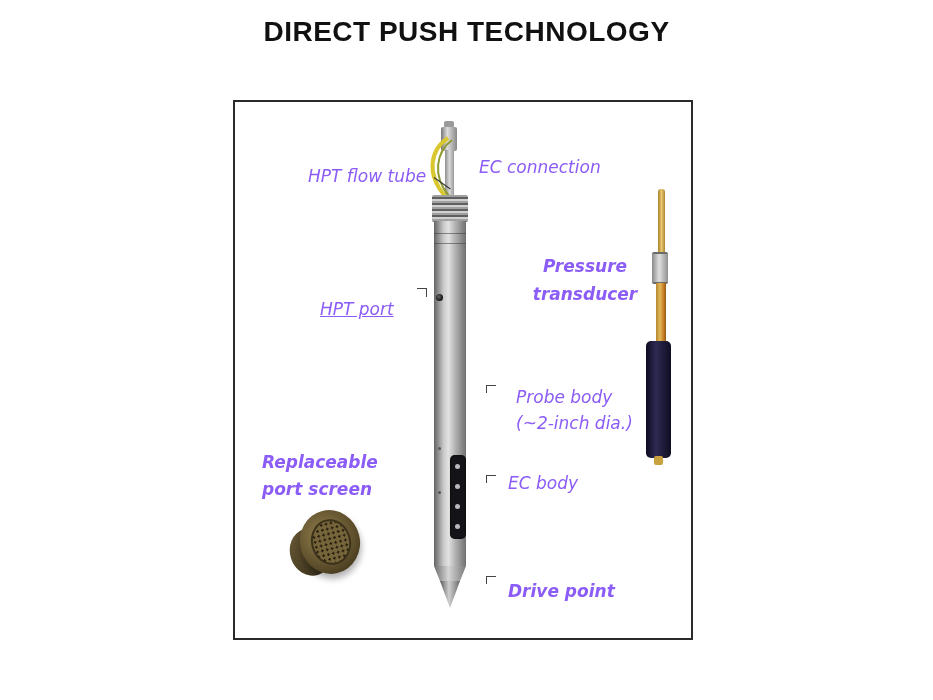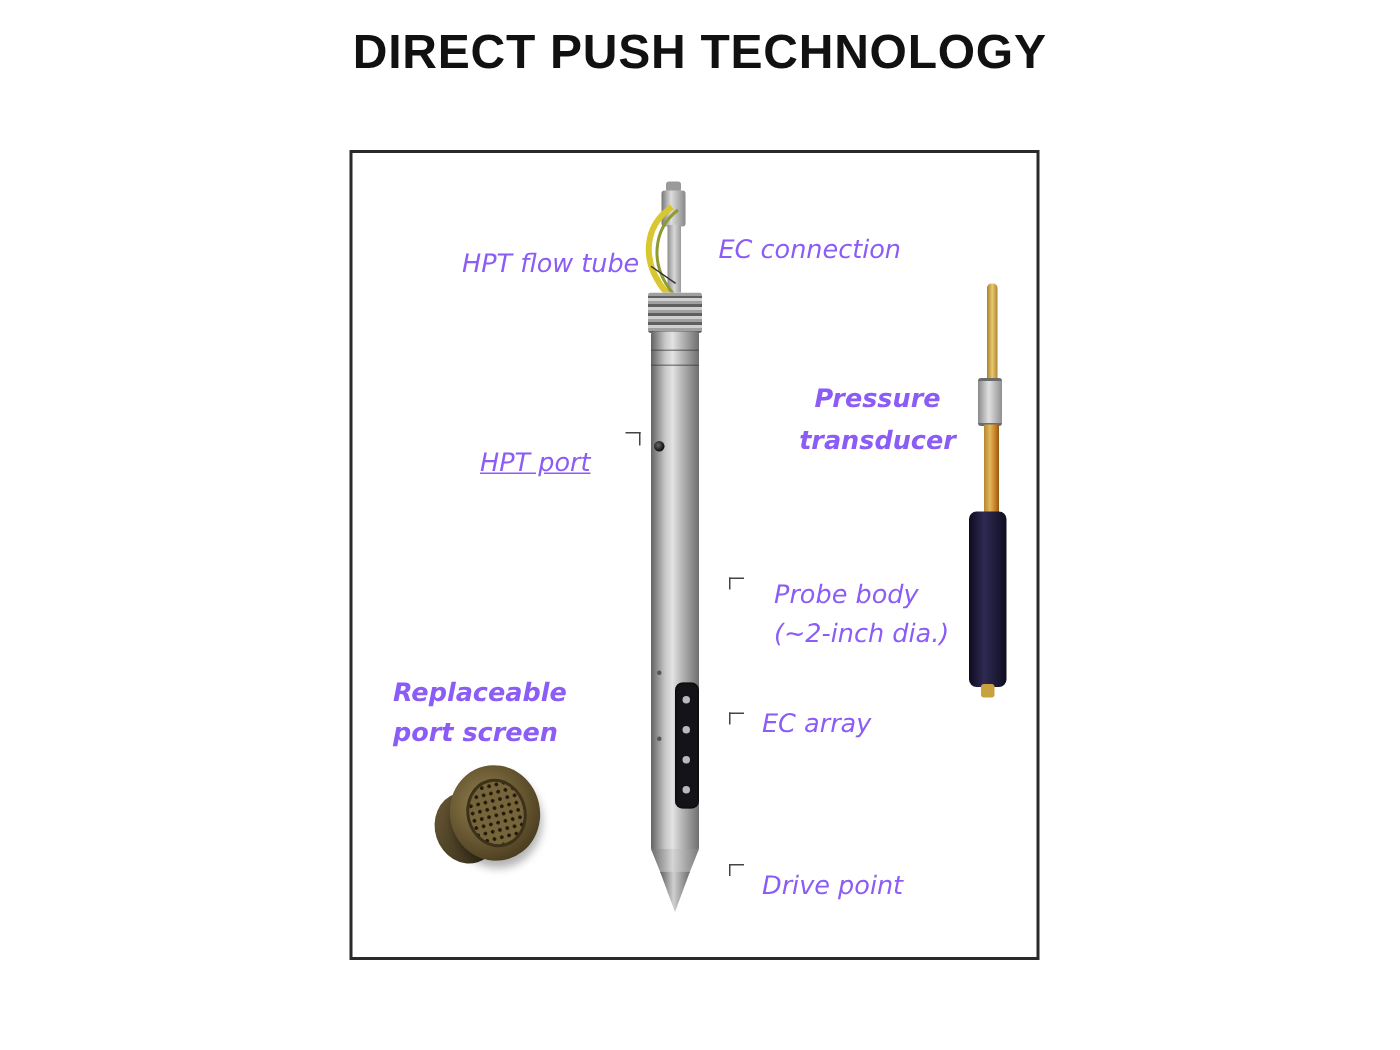--- a/index.html
+++ b/index.html
@@ -1,19 +1,19 @@
 <!DOCTYPE html>
 <html><head>
 <meta charset="utf-8">
 <style>
   html,body{margin:0;padding:0;background:#fff;}
   .canvas{position:relative;width:933px;height:700px;background:#fff;overflow:hidden;
           font-family:"Liberation Sans",sans-serif;}
   .title{position:absolute;top:16px;left:0;width:100%;text-align:center;
-         font-weight:bold;font-size:32px;letter-spacing:.5px;color:#111;}
+         font-weight:bold;font-size:28px;letter-spacing:.5px;color:#111;}
   .frame{position:absolute;left:233px;top:100px;width:460px;height:540px;
          border:2px solid #2a2a2a;background:#fff;box-sizing:border-box;}
 
   .lbl{position:absolute;font:italic 17px "DejaVu Sans",sans-serif;color:#8b5cf6;white-space:nowrap;}
   .lbl-block{text-align:center;line-height:28px;}
   .lbl-left{text-align:left;line-height:26px;}
 
   
   .mark-tl{position:absolute;width:9px;height:7px;border-top:1.5px solid #444;border-left:1.5px solid #444;}
   .mark-tr{position:absolute;width:9px;height:8px;border-top:1.5px solid #444;border-right:1.5px solid #444;}
@@ -129,24 +129,24 @@
     <div>Pressure</div>
     <div>transducer</div>
   </div>
 
   <div class="lbl lbl-left" style="left:516px;top:384px;">
     <div>Probe body</div>
     <div>(~2-inch dia.)</div>
   </div>
   <div class="mark-tl" style="left:486px;top:385px;"></div>
 
-  <div class="lbl" style="left:508px;top:473px;">EC array</div>
+  <div class="lbl" style="left:508px;top:473px;">EC body</div>
   <div class="mark-tl" style="left:486px;top:475px;"></div>
 
   <div class="lbl lbl-left" style="left:262px;top:449px;line-height:27px;font-weight:bold;">
     <div>Replaceable</div>
     <div>port screen</div>
   </div>
 
-  <div class="lbl" style="left:508px;top:581px;">Drive point</div>
+  <div class="lbl" style="left:508px;top:581px;font-weight:bold;">Drive point</div>
   <div class="mark-tl" style="left:486px;top:576px;"></div>
 
 </div>
 
 </body></html>

